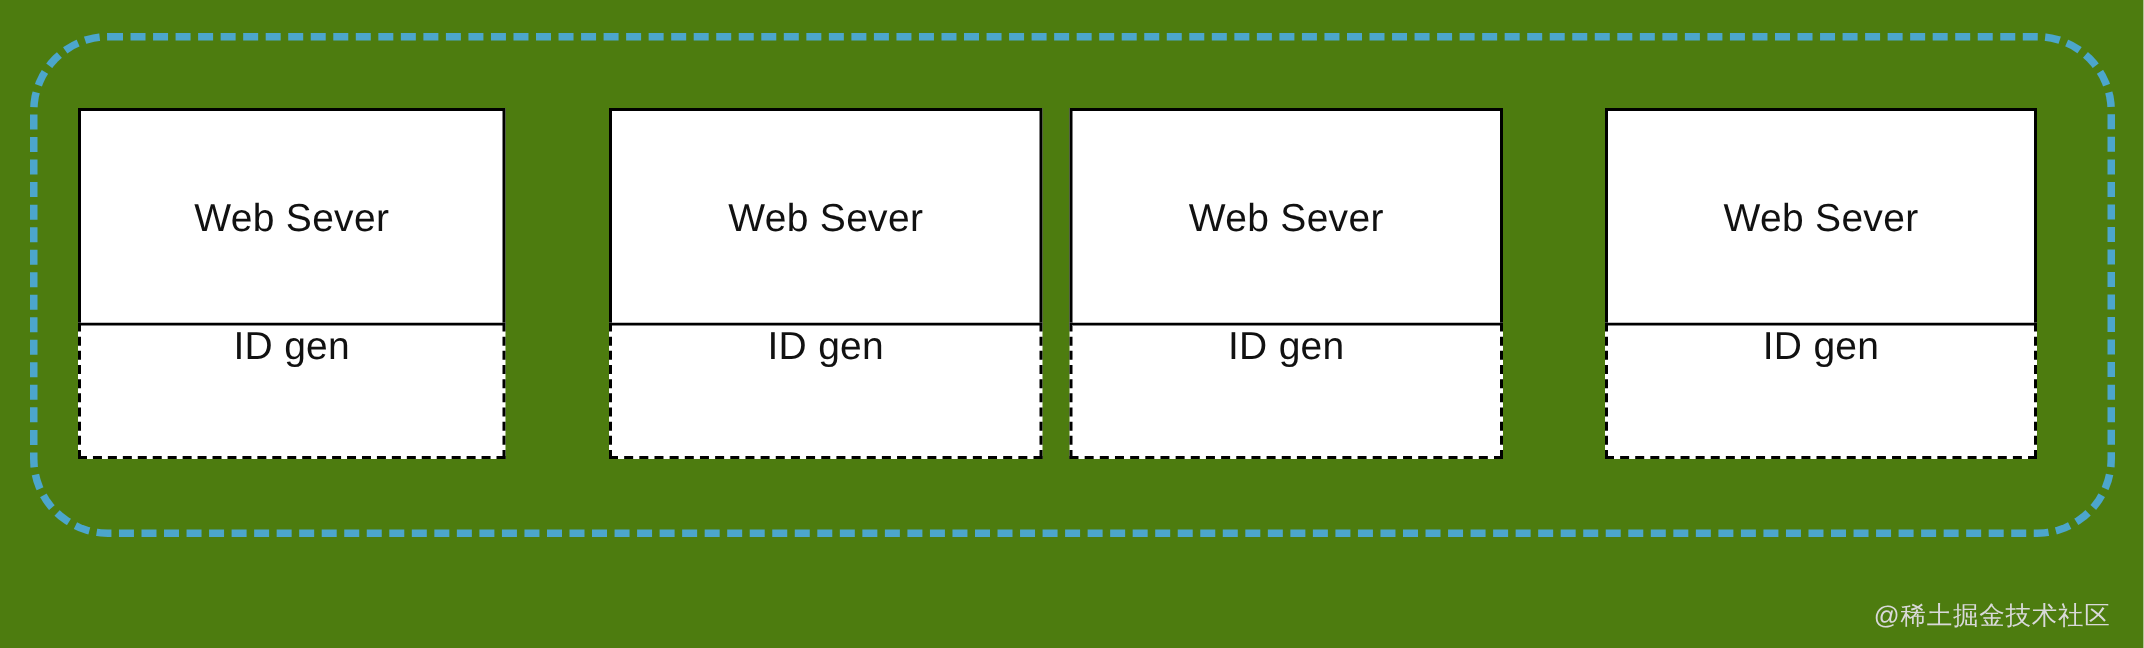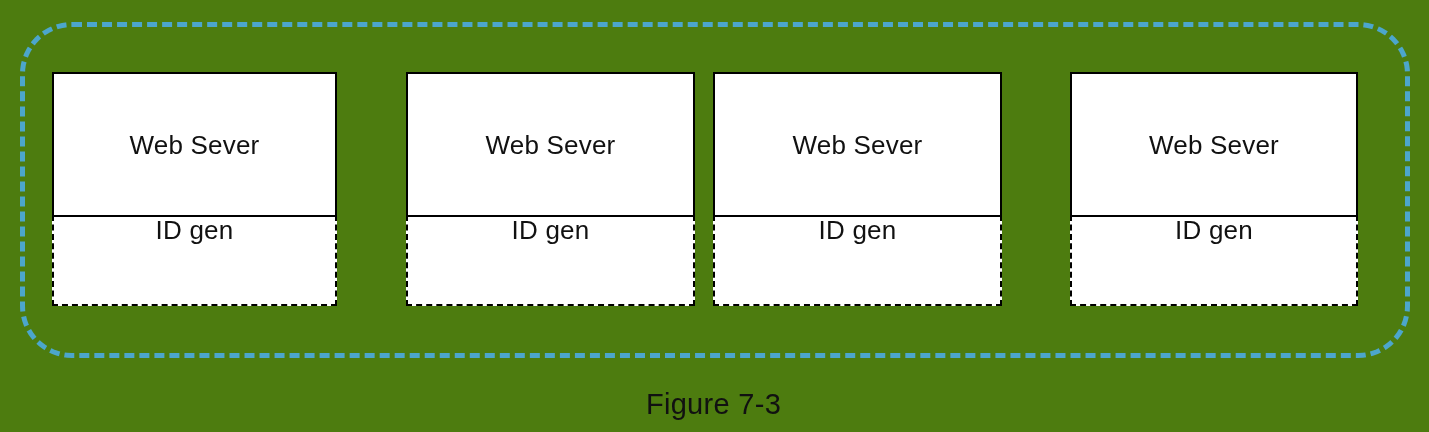--- a/index.html
+++ b/index.html
@@ -167,18 +167,16 @@
       <div class="web-server-box">
         <span class="box-label">Web Sever</span>
       </div>
       <div class="id-gen-box">
         <span class="box-label">ID gen</span>
       </div>
     </div>
 
   </div>
 
-  <div class="figure-caption">
-    <span>Figure 7-3</span>
-  </div>
 
+  <div class="watermark">@稀土掘金技术社区</div>
 
 </div>
 
 </body></html>

